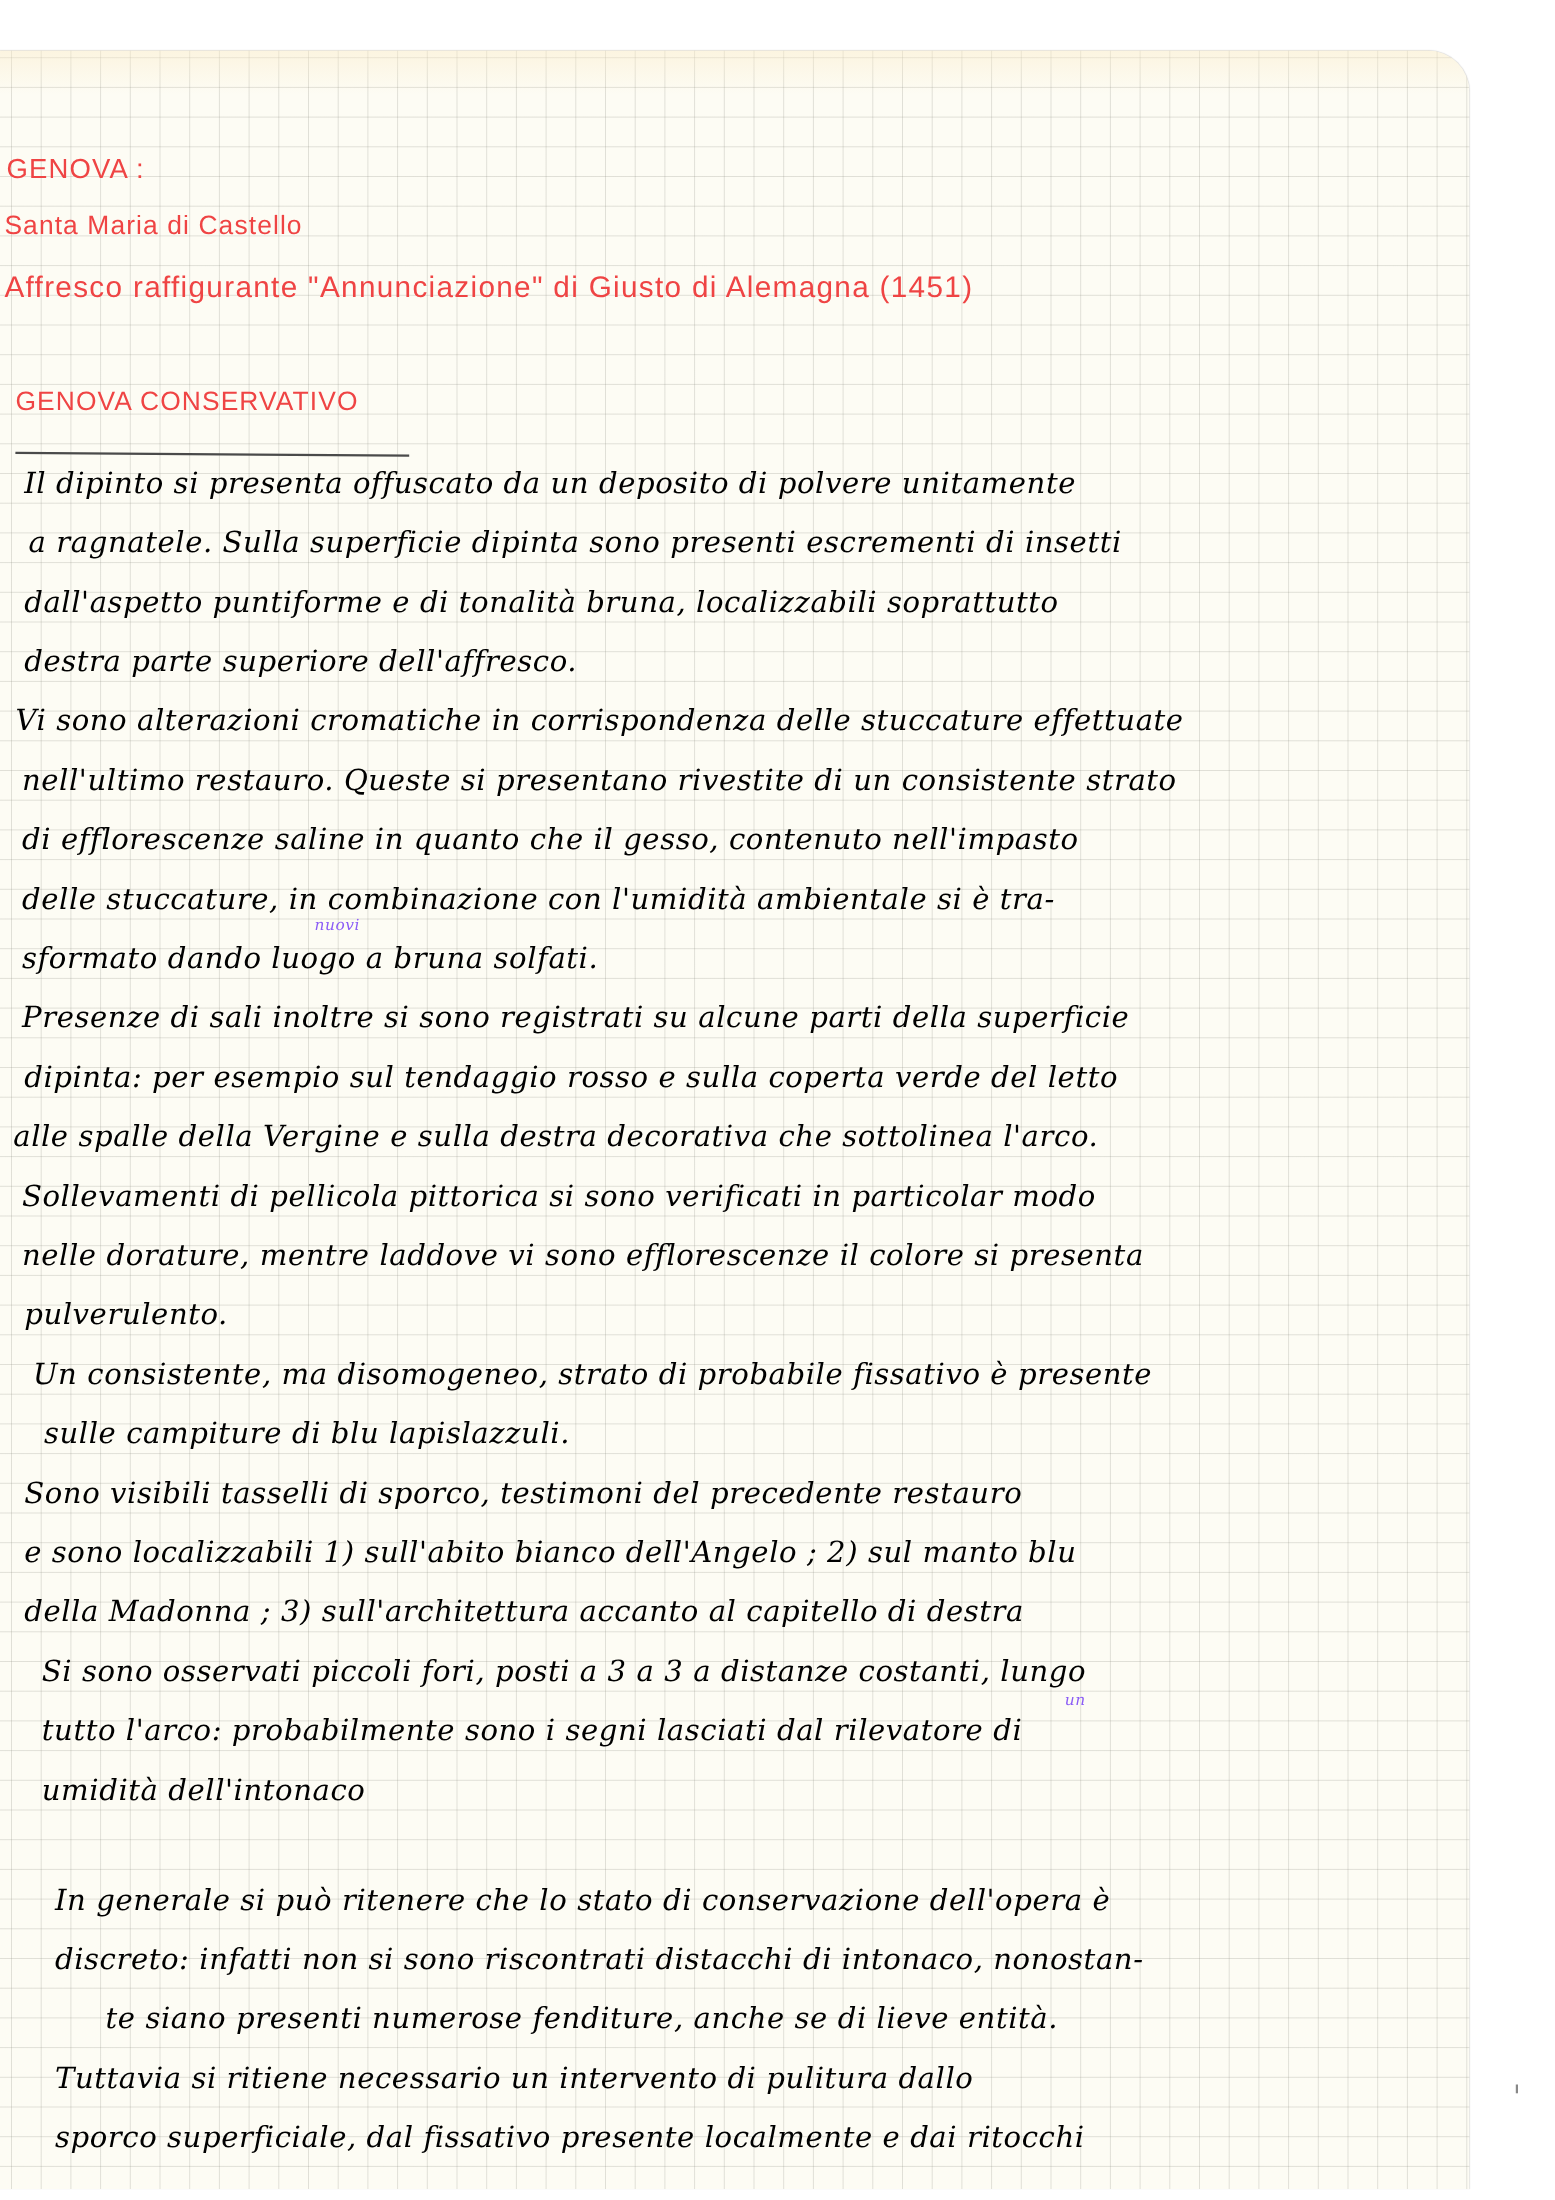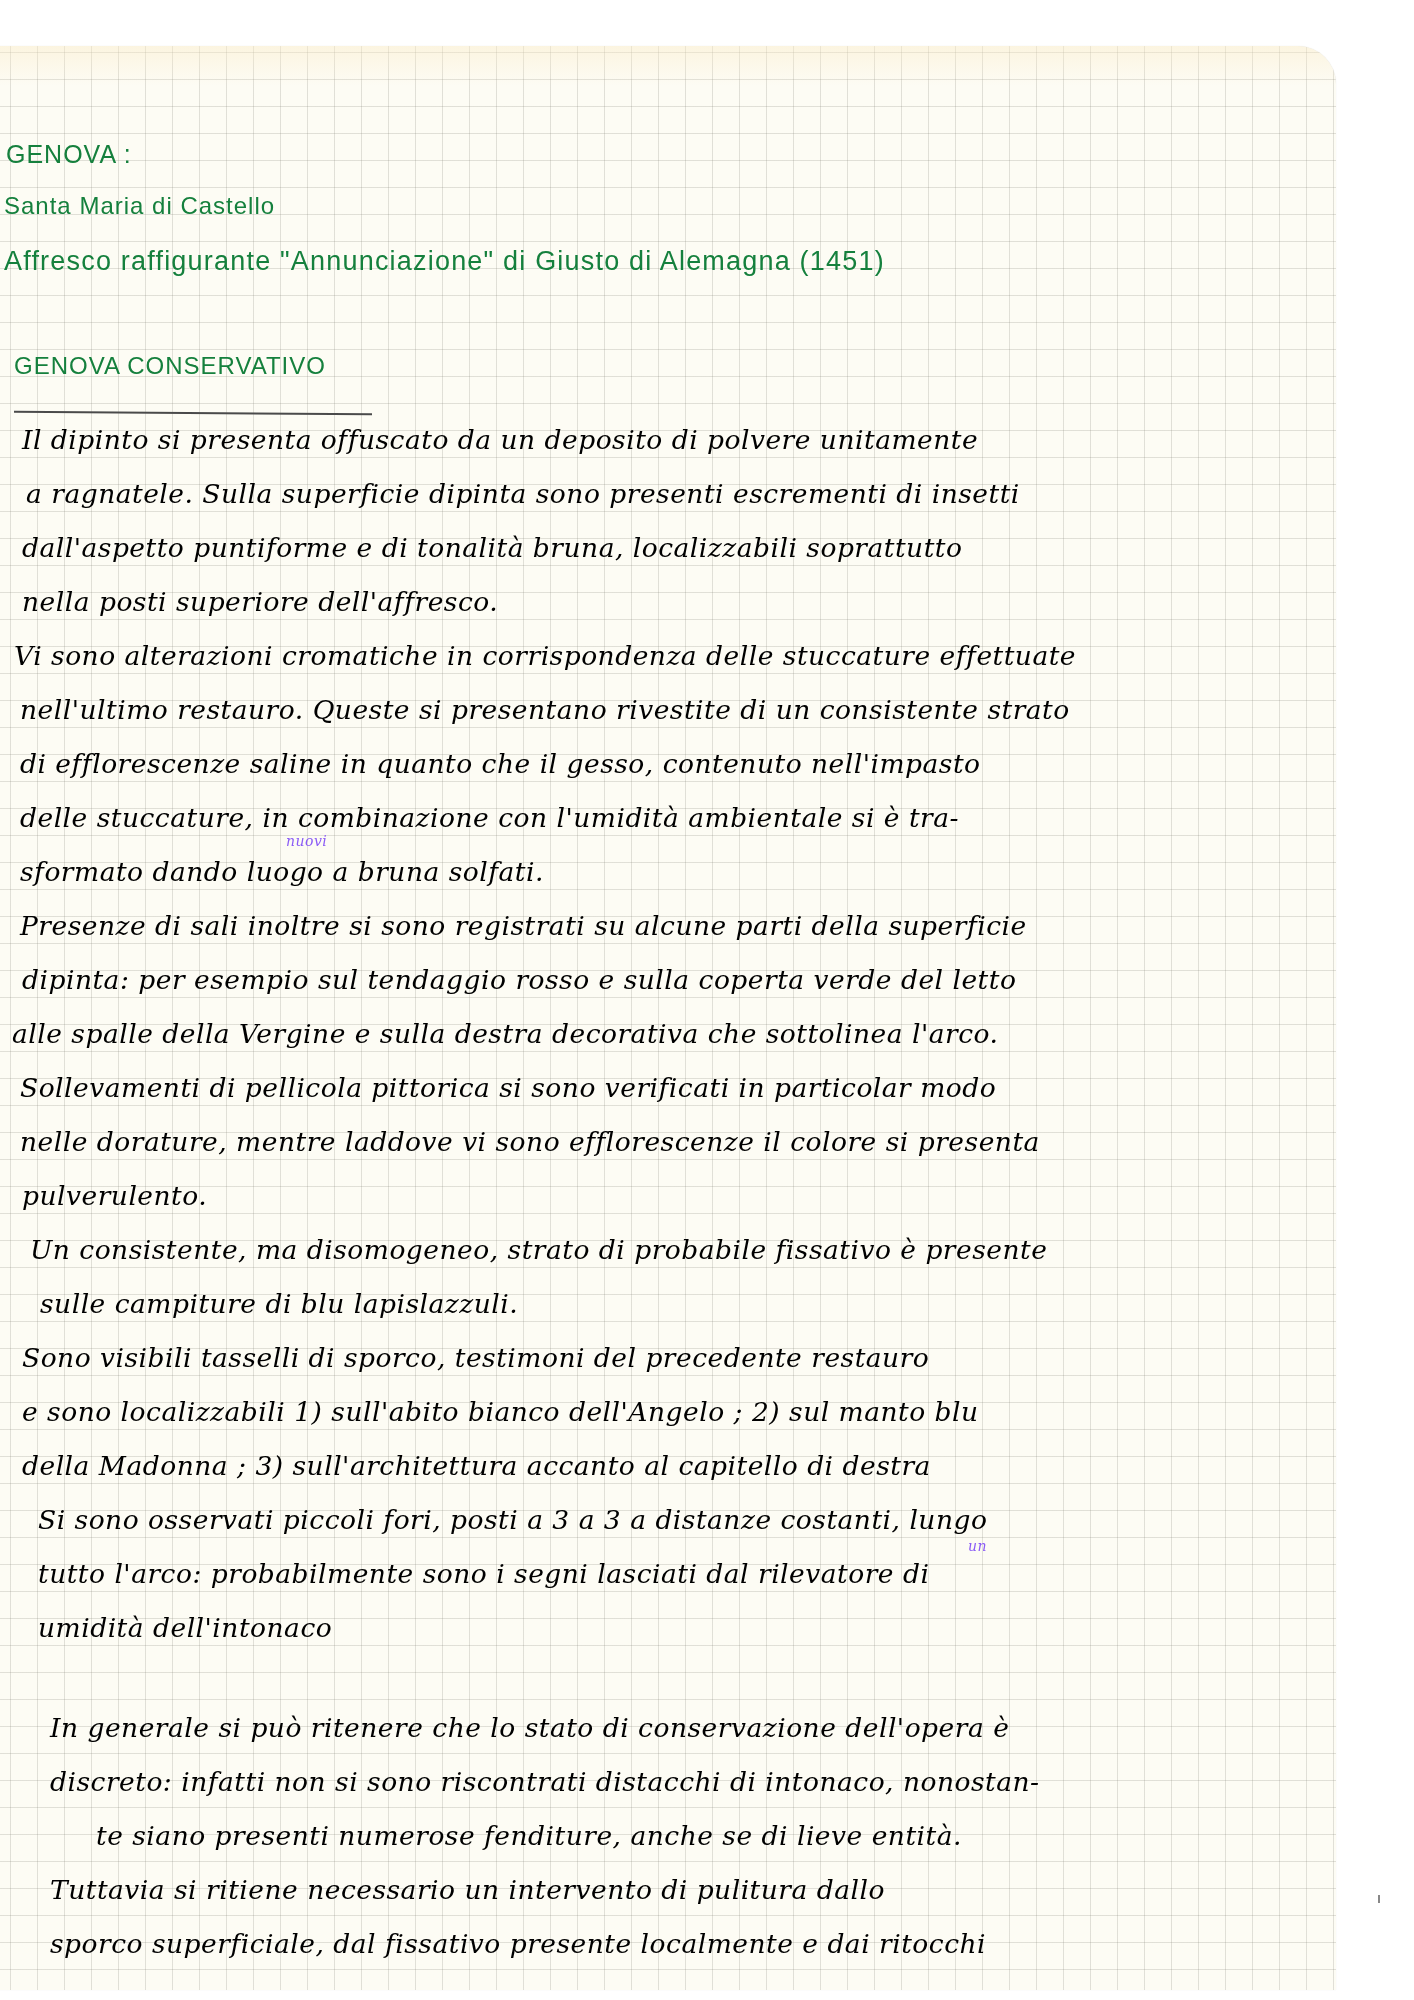--- a/index.html
+++ b/index.html
@@ -31,21 +31,21 @@
       font-style: italic;
       font-size: 26px;
       letter-spacing: 0.5px;
     }
     .print {
       font-family: "Liberation Sans", sans-serif;
       font-style: normal;
       font-weight: 300;
       font-size: 25px;
       letter-spacing: 1px;
-      color: #15803d;
+      color: #ef4444;
     }
     .underline {
       position: absolute;
       left: 14px; top: 412px;
       width: 358px; height: 2px;
       background: #4a4a4a;
       transform: rotate(0.4deg);
     }
     .note-above {
       font-size: 14px;
@@ -61,21 +61,21 @@
 <div class="ink print" style="left:6px; top:140px;">GENOVA :</div>
 <div class="ink print" style="left:4px; top:192px; font-size:24px;">Santa Maria di Castello</div>
 <div class="ink print" style="left:4px; top:246px; font-size:27px; letter-spacing:1.2px;">Affresco raffigurante "Annunciazione" di Giusto di Alemagna (1451)</div>
 
 <div class="ink print" style="left:14px; top:352px; font-size:24px;">GENOVA CONSERVATIVO</div>
 <div class="underline"></div>
 
 <div class="ink" style="left:22px; top:424px; font-size:26.5px;">Il dipinto si presenta offuscato da un deposito di polvere unitamente</div>
 <div class="ink" style="left:26px; top:478px; font-size:26.5px;">a ragnatele. Sulla superficie dipinta sono presenti escrementi di insetti</div>
 <div class="ink" style="left:22px; top:532px; font-size:26.5px;">dall'aspetto puntiforme e di tonalità bruna, localizzabili soprattutto</div>
-<div class="ink" style="left:22px; top:586px; font-size:26.5px;">nella posti superiore dell'affresco.</div>
+<div class="ink" style="left:22px; top:586px; font-size:26.5px;">destra parte superiore dell'affresco.</div>
 <div class="ink" style="left:14px; top:640px; font-size:26.5px;">Vi sono alterazioni cromatiche in corrispondenza delle stuccature effettuate</div>
 <div class="ink" style="left:20px; top:694px; font-size:26.5px;">nell'ultimo restauro. Queste si presentano rivestite di un consistente strato</div>
 <div class="ink" style="left:20px; top:748px; font-size:26.5px;">di efflorescenze saline in quanto che il gesso, contenuto nell'impasto</div>
 <div class="ink" style="left:20px; top:802px; font-size:26.5px;">delle stuccature, in combinazione con l'umidità ambientale si è tra-</div>
 <div class="ink note-above" style="left:286px; top:833px;">nuovi</div>
 <div class="ink" style="left:20px; top:856px; font-size:26.5px;">sformato dando luogo a bruna solfati.</div>
 <div class="ink" style="left:20px; top:910px; font-size:26.5px;">Presenze di sali inoltre si sono registrati su alcune parti della superficie</div>
 <div class="ink" style="left:22px; top:964px; font-size:26.5px;">dipinta: per esempio sul tendaggio rosso e sulla coperta verde del letto</div>
 <div class="ink" style="left:12px; top:1018px; font-size:26.5px;">alle spalle della Vergine e sulla destra decorativa che sottolinea l'arco.</div>
 <div class="ink" style="left:20px; top:1072px; font-size:26.5px;">Sollevamenti di pellicola pittorica si sono verificati in particolar modo</div>

